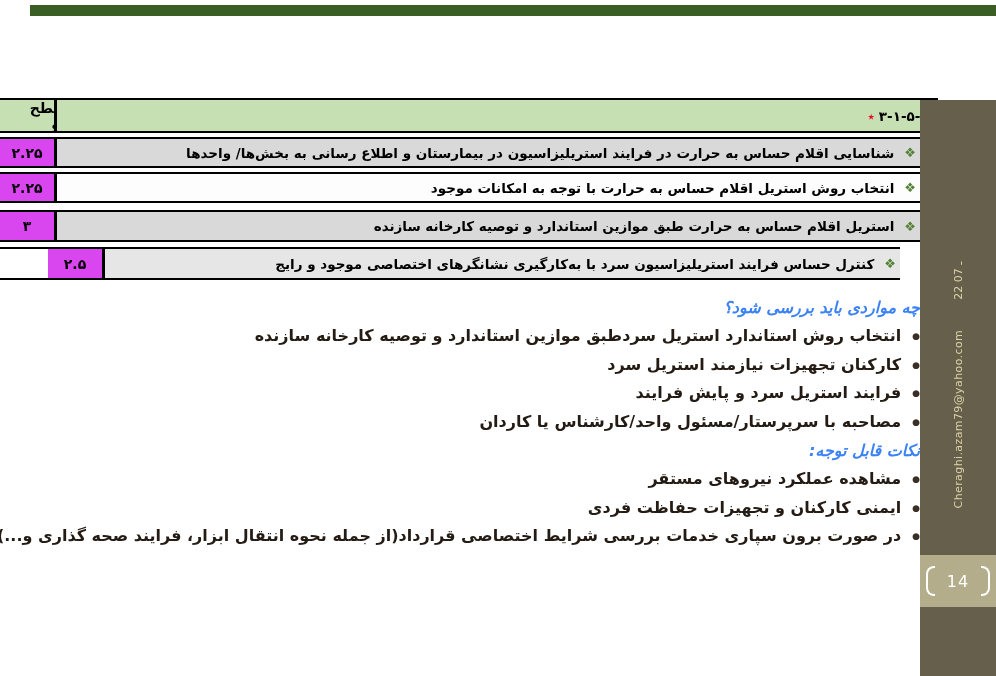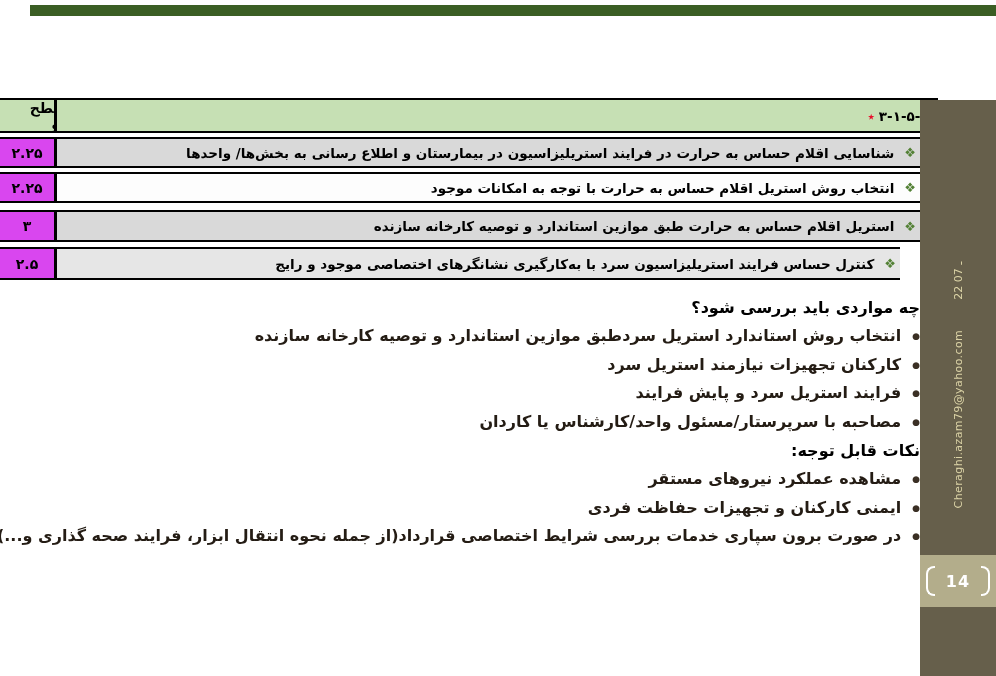--- a/index.html
+++ b/index.html
@@ -23,51 +23,51 @@
   }
   .row-header{top:98px;height:35px;width:938px;}
   .row-header .score{background:#c6e0b4;padding-left:43px;}
   .row-header .cell{background:#c6e0b4;}
   .row-1{top:137px;height:31px;width:920px;}
   .row-1 .cell{background:#d9d9d9;}
   .row-2{top:172px;height:31px;width:920px;}
   .row-2 .cell{background:#fdfdfd;}
   .row-3{top:210px;height:32px;width:920px;}
   .row-3 .cell{background:#d9d9d9;}
-  .row-4{top:247px;height:33px;width:900px;}
+  .row-4{top:247px;height:33px;width:900px;padding-left:48px;}
   .row-4 .cell{background:#e6e6e6;}
   .diamond{color:#538135;font-size:13px;margin-left:10px;flex:0 0 auto;}
   .star{color:#e8112d;margin:0 4px;}
   .hcode{letter-spacing:0.5px;}
 
   
   .textblock{
     position:absolute;left:30px;top:294px;width:890px;direction:rtl;text-align:right;
     font-weight:bold;color:#241c14;font-size:16px;
   }
   .bline{line-height:27.8px;white-space:nowrap;}
-  .heading{color:#000000;}
+  .heading{color:#3b82f6;font-style:italic;}
   .dot{font-size:9px;margin-left:11px;vertical-align:2px;color:#3a2f24;}
 
   
   .sidebar{position:absolute;left:920px;top:100px;width:76px;height:576px;background:#665f4b;z-index:5;}
   .side-rotated{
     position:absolute;left:-112px;top:275px;width:300px;height:20px;
     transform:rotate(-90deg);display:flex;align-items:center;justify-content:center;
     direction:ltr;color:#dbd3a6;font-size:11px;letter-spacing:0.4px;white-space:nowrap;
   }
   .side-spacer{display:inline-block;width:30px;}
   .pagebox{
     position:absolute;left:0;top:455px;width:76px;height:52px;background:#b3ad8b;
     display:flex;align-items:center;justify-content:space-between;box-sizing:border-box;padding:0 6px;
   }
   .bracket{width:9px;height:30px;box-sizing:border-box;}
   .bracket.l{border-left:2.5px solid #fff;border-top:2.5px solid #fff;border-bottom:2.5px solid #fff;border-radius:8px 0 0 8px;}
   .bracket.r{border-right:2.5px solid #fff;border-top:2.5px solid #fff;border-bottom:2.5px solid #fff;border-radius:0 8px 8px 0;}
-  .pagenum{color:#ffffff;font-size:16px;font-weight:bold;letter-spacing:1px;}
+  .pagenum{color:#ffffff;font-size:16px;font-weight:normal;letter-spacing:1px;}
 </style>
 </head>
 <body>
 
 <div class="slide">
 
   <div class="topbar"></div>
 
   <div class="trow row-header">
     <div class="score" dir="rtl">

